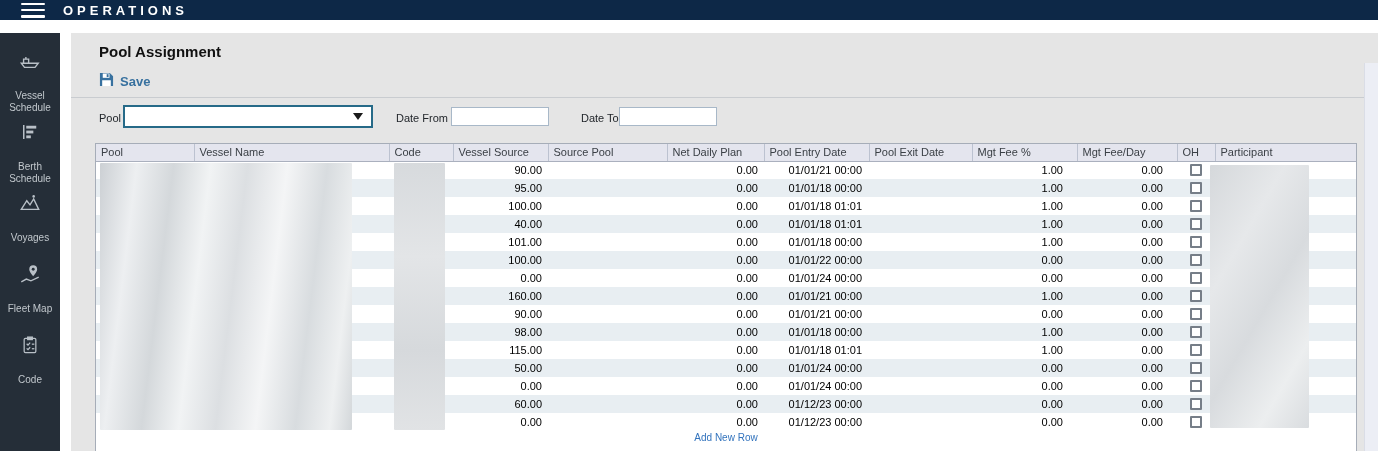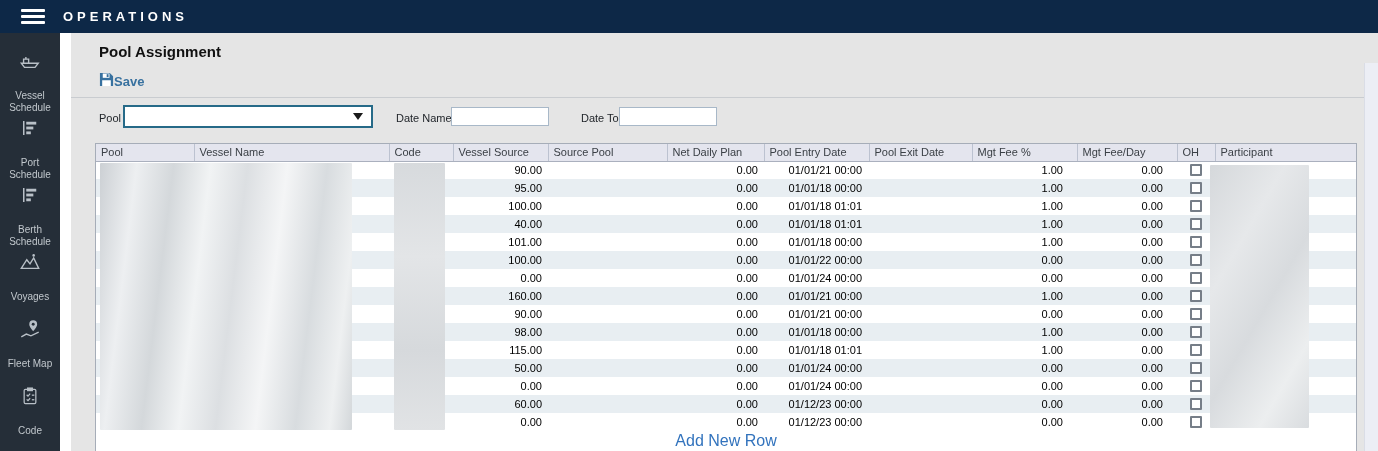--- a/index.html
+++ b/index.html
@@ -1,38 +1,38 @@
 <!DOCTYPE html>
 <html><head>
 <meta charset="utf-8">
 <style>
   * { box-sizing: border-box; margin: 0; padding: 0; }
   html, body { width: 1378px; height: 451px; overflow: hidden; }
   body { font-family: "Liberation Sans", sans-serif; background: #ffffff; position: relative; }
 
   
-  .topbar { position: absolute; left: 0; top: 0; width: 1378px; height: 33px;
+  .topbar { position: absolute; left: 0; top: 0; width: 1378px; height: 20px;
             background: #0d2847; display: flex; align-items: center; }
   .hamburger { width: 24px; height: 15px; margin-left: 21px; display: flex; flex-direction: column;
                justify-content: space-between; cursor: pointer; }
   .hamburger span { display: block; height: 2.6px; background: #ffffff; border-radius: 1px; }
   .topbar-title { color: #ffffff; font-size: 13px; font-weight: bold; letter-spacing: 4px; margin-left: 18px; }
 
   
   .sidebar { position: absolute; left: 0; top: 33px; width: 60px; height: 418px;
              background: #252e38; padding-top: 16px; display: flex; flex-direction: column; }
   .sb-item { height: 71px; display: flex; flex-direction: column; align-items: center; cursor: pointer; }
   .sb-icon { height: 24px; display: flex; align-items: center; justify-content: center; color: #b9c0c7; }
   .sb-icon svg { display: block; }
   .sb-label { margin-top: 17px; font-size: 10px; line-height: 12px; color: #c2c8cd; text-align: center; width: 56px; }
 
   
   .main { position: absolute; left: 71px; top: 33px; width: 1318px; height: 444px; background: #e5e5e5; }
   .page-title { position: absolute; left: 28px; top: 10px; font-size: 15px; font-weight: bold; color: #111111; }
-  .save-btn { position: absolute; left: 28px; top: 39px; display: flex; align-items: center; 
+  .save-btn { position: absolute; left: 28px; top: 39px; display: flex; align-items: center; gap: 6px;
               color: #38719f; font-size: 13px; font-weight: 600; cursor: pointer; }
   .divider { position: absolute; left: 0; top: 64px; width: 1318px; height: 1px; background: #c9ccd0; }
 
   
   .filters { position: absolute; left: 0; top: 68px; width: 1318px; height: 40px; }
   .f-label { position: absolute; font-size: 11px; color: #22262b; top: 11px; }
   .lbl-pool { left: 28px; }
   .pool-select { position: absolute; left: 52px; top: 4px; width: 250px; height: 23px; background: #ffffff;
                  border: 2px solid #266a88; display: flex; align-items: center; cursor: pointer; }
   .pool-select .val { flex: 1; font-size: 11px; padding-left: 5px; color: #222; }
@@ -55,21 +55,21 @@
   thead th:first-child { border-left: none; }
   tbody td { height: 18px; font-size: 11px; color: #000000; padding: 0 6px; overflow: hidden; white-space: nowrap; }
   tbody tr:nth-child(even) { background: #e8eef2; }
   td.ar { text-align: right; }
   td.ac { text-align: center; }
   td[data-col="mgt_fee_pct"], td[data-col="mgt_fee_day"] { padding-right: 14px; }
   td[data-col="pool_entry_date"] { padding-right: 7px; }
   .cb { width: 12px; height: 12px; border: 2px solid #767e88; background: #ffffff; border-radius: 1px;
         margin: 0 auto; cursor: pointer; }
   .add-row { position: absolute; left: 0; top: 288px; width: 1260px; text-align: center;
-             font-size: 16px; color: #3273bd; cursor: pointer; }
+             font-size: 10px; color: #3273bd; cursor: pointer; }
 
   
   .redact { position: absolute; border-radius: 1px;
             background: linear-gradient(97deg,#ccd0d4 0%,#edeff1 13%,#d4d8db 26%,#f1f3f4 39%,#dcdfe2 52%,#f4f5f6 66%,#d8dcdf 80%,#eef0f1 92%,#d3d7da 100%); }
   .redact-1 { left: 4px; top: 19px; width: 252px; height: 267px; }
   .redact-2 { left: 298px; top: 19px; width: 51px; height: 267px;
               background: linear-gradient(180deg,#d7dadd 0%,#e3e5e7 35%,#d6d9dc 70%,#e1e3e5 100%); }
   .redact-3 { left: 1114px; top: 21px; width: 99px; height: 263px;
               background: linear-gradient(120deg,#d5d8db 0%,#e6e8ea 30%,#d8dbde 55%,#eceeef 80%,#d9dcdf 100%); }
 
@@ -92,31 +92,20 @@
 <div class="sidebar">
     <div class="sb-item">
       <span class="sb-icon">
         <svg width="22" height="22" viewBox="0 0 24 24" fill="none" stroke="currentColor" stroke-width="1.5">
           <path d="M2.5 14.5 H21 L17.5 19 H6 Z"></path>
           <path d="M5 14.5 V10 h5.5 v4.5"></path>
           <path d="M7.5 10 V7.5"></path>
         </svg>
       </span>
       <span class="sb-label">Vessel Schedule</span>
-    </div>
-    <div class="sb-item">
-      <span class="sb-icon">
-        <svg width="20" height="20" viewBox="0 0 24 24">
-          <path d="M4.5 3.5 V20.5" stroke="currentColor" stroke-width="1.8" fill="none"></path>
-          <rect x="7.5" y="4.5" width="12" height="3.4" fill="currentColor"></rect>
-          <rect x="7.5" y="10.3" width="8.5" height="3.4" fill="currentColor"></rect>
-          <rect x="7.5" y="16.1" width="5.5" height="3.4" fill="currentColor"></rect>
-        </svg>
-      </span>
-      <span class="sb-label">Port Schedule</span>
     </div>
     <div class="sb-item">
       <span class="sb-icon">
         <svg width="20" height="20" viewBox="0 0 24 24">
           <path d="M4.5 3.5 V20.5" stroke="currentColor" stroke-width="1.8" fill="none"></path>
           <rect x="7.5" y="4.5" width="12" height="3.4" fill="currentColor"></rect>
           <rect x="7.5" y="10.3" width="8.5" height="3.4" fill="currentColor"></rect>
           <rect x="7.5" y="16.1" width="5.5" height="3.4" fill="currentColor"></rect>
         </svg>
       </span>
@@ -172,21 +161,21 @@
   </div>
 
   <div class="divider"></div>
 
   <div class="filters">
     <div class="f-label lbl-pool">Pool</div>
     <div class="pool-select">
       <span class="val"></span>
       <span class="arrow"></span>
     </div>
-    <div class="f-label lbl-datefrom">Date Name</div>
+    <div class="f-label lbl-datefrom">Date From</div>
     <input class="f-input inp-datefrom" value="" style="">
     <div class="f-label lbl-dateto">Date To</div>
     <input class="f-input inp-dateto" value="" style="">
   </div>
 
   <div class="table-wrap">
     <table>
       <colgroup>
           <col style="width: 98px;">
           <col style="width: 195px;">

